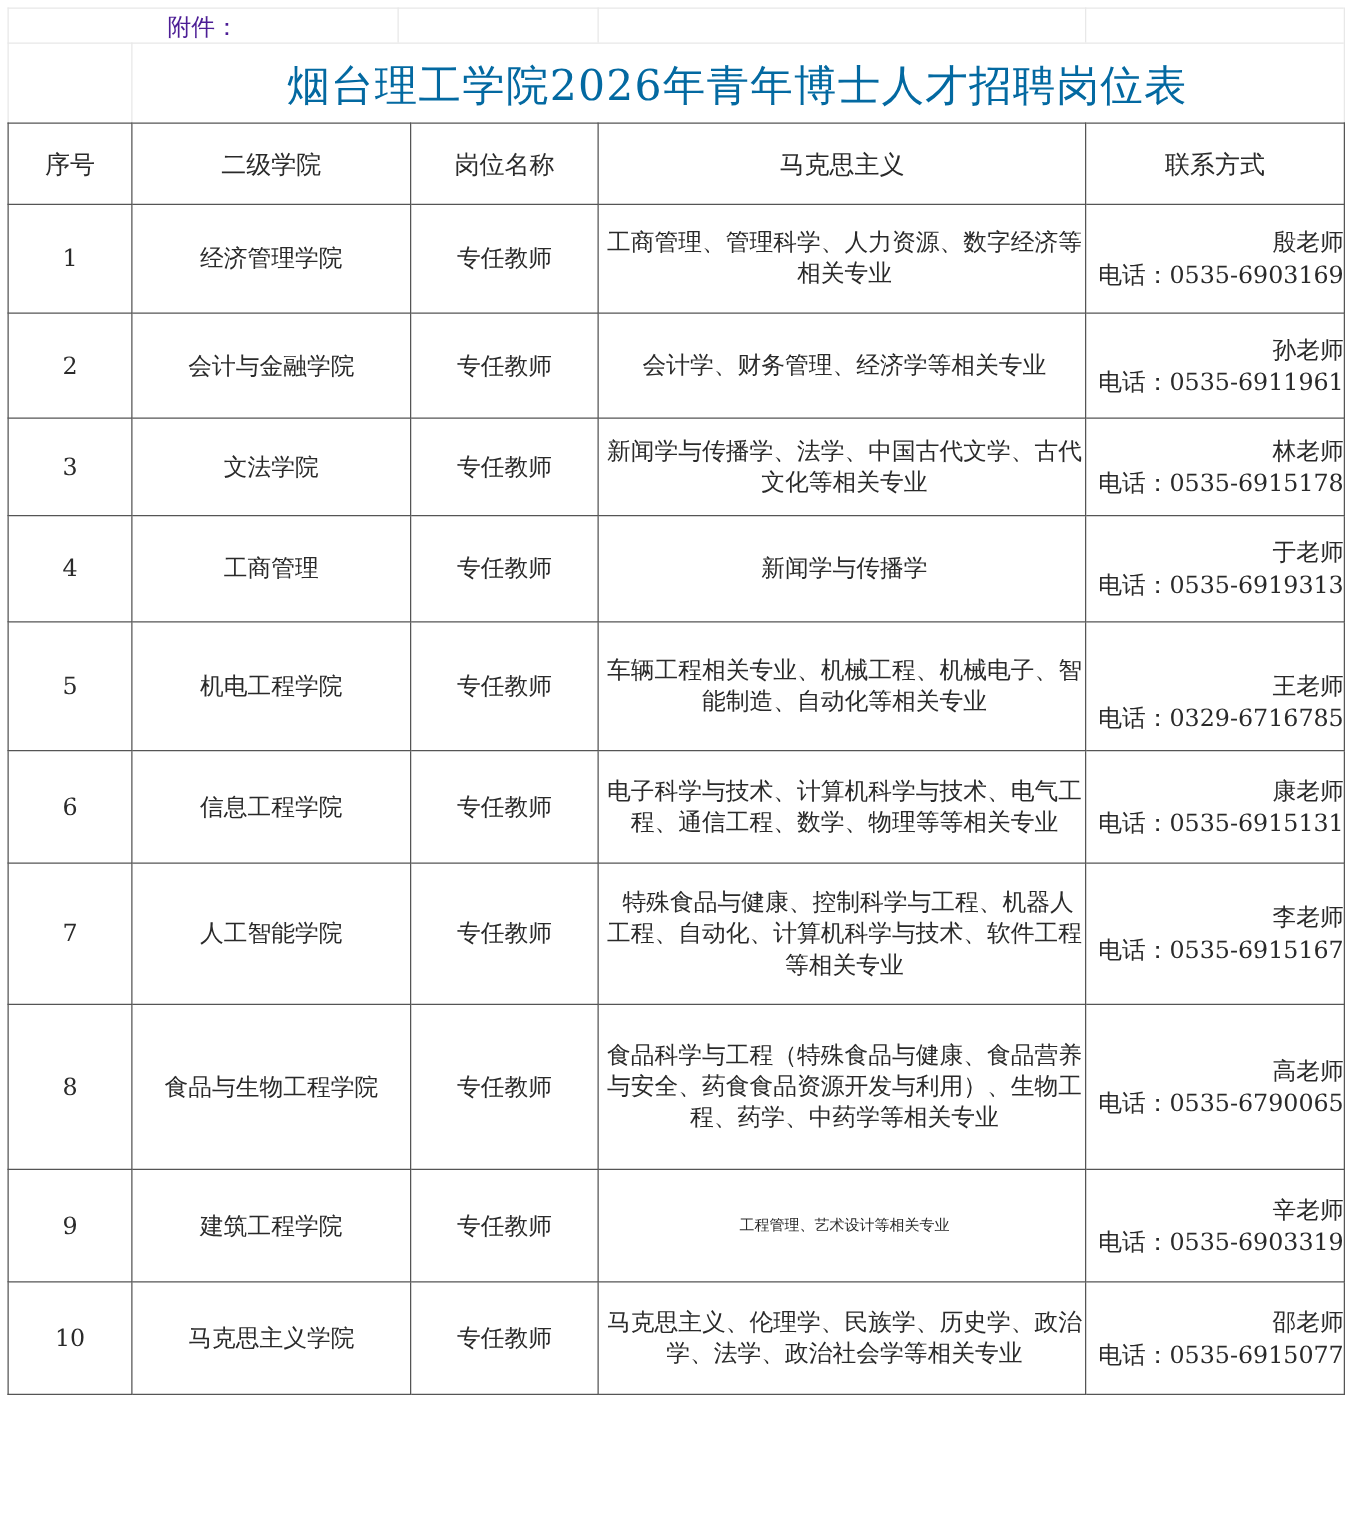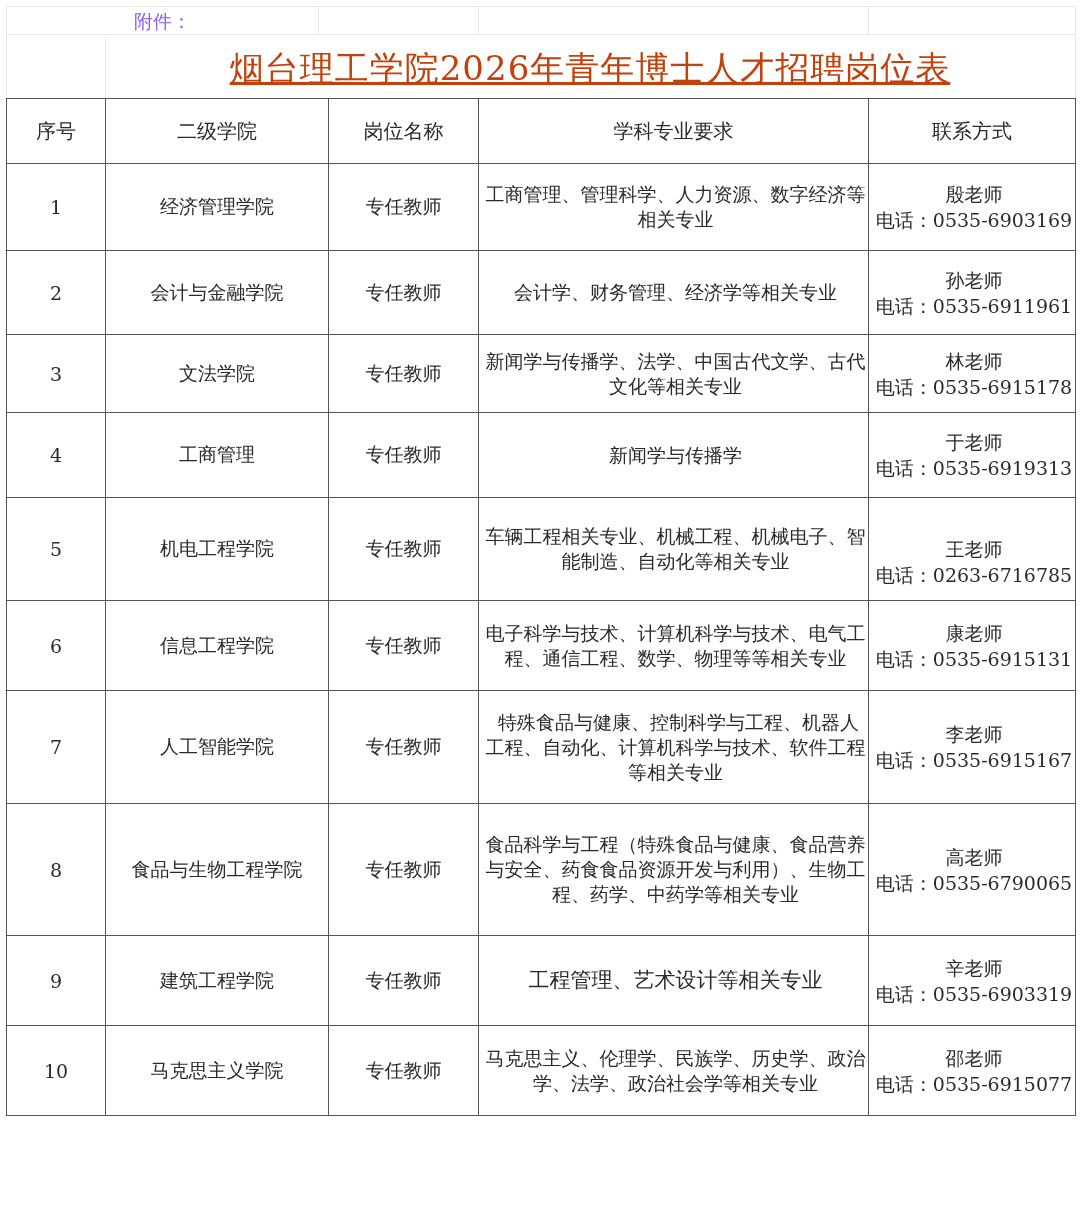--- a/index.html
+++ b/index.html
@@ -1,32 +1,32 @@
 <!DOCTYPE html>
 <html><head>
 <meta charset="utf-8">
 <style>
   html, body { margin:0; padding:0; background:#ffffff; }
   body { width:1080px; height:1211px; position:relative; overflow:hidden;
          font-family:"DejaVu Serif","Liberation Serif",serif; color:#222; }
   .sheet { position:absolute; left:0; top:0; width:1080px; height:1211px; }
   .gridline-h { position:absolute; height:1px; background:#e8e8e8; }
   .gridline-v { position:absolute; width:1px; background:#e8e8e8; }
-  .attach { position:absolute; left:134px; top:9px; font-size:19px; color:#8b5cf6; }
+  .attach { position:absolute; left:134px; top:9px; font-size:19px; color:#4c1d95; }
   .title { position:absolute; left:105px; width:970px; top:40px; height:58px;
            display:flex; align-items:center; justify-content:center;
-           font-size:34px; color:#c2410c; letter-spacing:1px;text-decoration:underline; }
+           font-size:34px; color:#0369a1; letter-spacing:1px; }
   table.roster { position:absolute; left:6px; top:98px; border-collapse:collapse;
                  table-layout:fixed; width:1069px; }
   table.roster td, table.roster th { border:1.5px solid #555; padding:0;
                  font-weight:normal; font-size:19px; color:#2a2a2a; }
   table.roster th { height:64px; text-align:center; vertical-align:middle; font-size:20px;margin-left:28px; }
   td.c-center { text-align:center; vertical-align:middle; }
   td.c-left { text-align:center; vertical-align:middle; padding-left:4px !important; line-height:25px; }
-  td.c-contact { text-align:center; vertical-align:middle; padding-left:4px !important; line-height:26px; }
+  td.c-contact { text-align:right; vertical-align:middle; padding-left:4px !important; line-height:26px; }
   .num { font-size:20px; }
 </style>
 </head>
 <body>
 
 <div class="sheet">
 
   <div class="gridline-h" style="left:6px;top:6px;width:1069px;"></div>
   <div class="gridline-h" style="left:6px;top:34px;width:1069px;"></div>
   <div class="gridline-v" style="left:6px;top:6px;height:92px;"></div>
@@ -45,21 +45,21 @@
         <col style="width:223px">
         <col style="width:150px">
         <col style="width:390px">
         <col style="width:207px">
     </colgroup>
     <thead>
       <tr>
         <th>序号</th>
         <th>二级学院</th>
         <th>岗位名称</th>
-        <th>学科专业要求</th>
+        <th>马克思主义</th>
         <th>联系方式</th>
       </tr>
     </thead>
     <tbody>
       <tr style="height:87px">
         <td class="c-center num">1</td>
         <td class="c-center">经济管理学院</td>
         <td class="c-center">专任教师</td>
         <td class="c-left">工商管理、管理科学、人力资源、数字经济等相关专业</td>
         <td class="c-contact">
@@ -97,21 +97,21 @@
             <div>电话：0535-6919313</div>
           </td>
       </tr>
       <tr style="height:103px">
         <td class="c-center num">5</td>
         <td class="c-center">机电工程学院</td>
         <td class="c-center">专任教师</td>
         <td class="c-left">车辆工程相关专业、机械工程、机械电子、智能制造、自动化等相关专业</td>
         <td class="c-contact" style="vertical-align:bottom;padding-bottom:12px !important">
             <div>王老师</div>
-            <div>电话：0263-6716785</div>
+            <div>电话：0329-6716785</div>
           </td>
       </tr>
       <tr style="height:90px">
         <td class="c-center num">6</td>
         <td class="c-center">信息工程学院</td>
         <td class="c-center">专任教师</td>
         <td class="c-left">电子科学与技术、计算机科学与技术、电气工程、通信工程、数学、物理等等相关专业</td>
         <td class="c-contact">
             <div>康老师</div>
             <div>电话：0535-6915131</div>
@@ -134,21 +134,21 @@
         <td class="c-left">食品科学与工程（特殊食品与健康、食品营养与安全、药食食品资源开发与利用）、生物工程、药学、中药学等相关专业</td>
         <td class="c-contact">
             <div>高老师</div>
             <div>电话：0535-6790065</div>
           </td>
       </tr>
       <tr style="height:90px">
         <td class="c-center num">9</td>
         <td class="c-center">建筑工程学院</td>
         <td class="c-center">专任教师</td>
-        <td class="c-left" style="font-size:21px">工程管理、艺术设计等相关专业</td>
+        <td class="c-left" style="font-size:12px">工程管理、艺术设计等相关专业</td>
         <td class="c-contact">
             <div>辛老师</div>
             <div>电话：0535-6903319</div>
           </td>
       </tr>
       <tr style="height:90px">
         <td class="c-center num">10</td>
         <td class="c-center">马克思主义学院</td>
         <td class="c-center">专任教师</td>
         <td class="c-left">马克思主义、伦理学、民族学、历史学、政治学、法学、政治社会学等相关专业</td>

